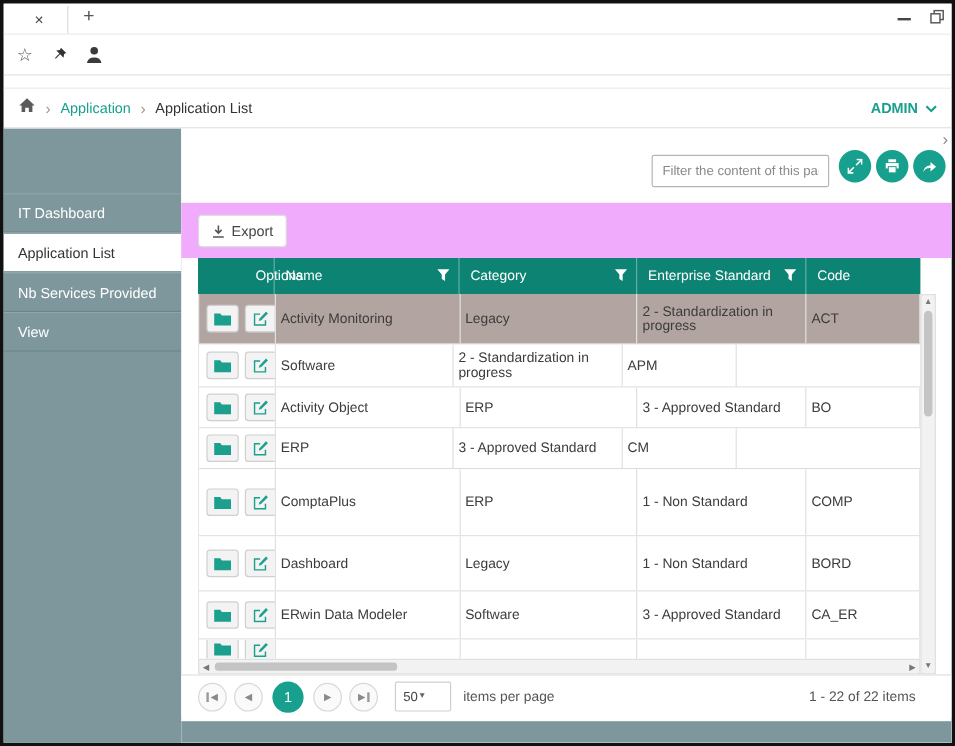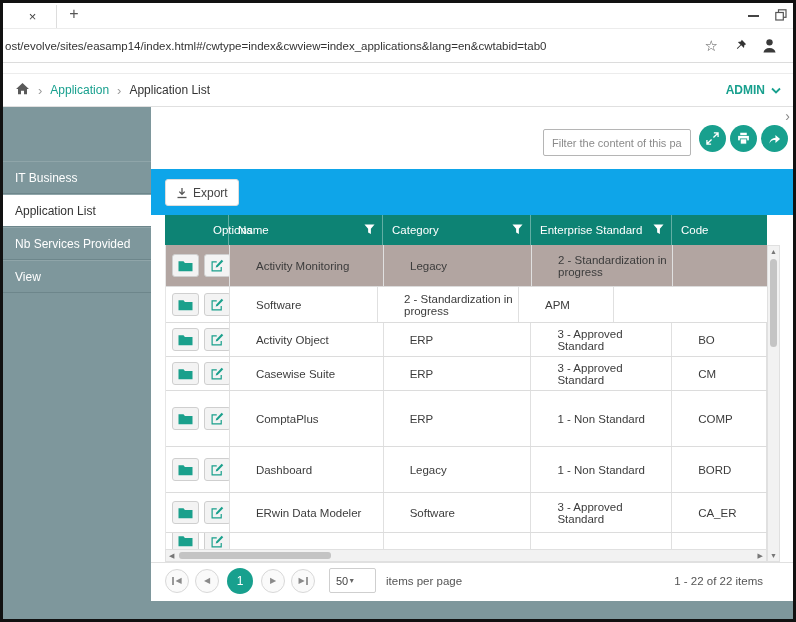--- a/index.html
+++ b/index.html
@@ -45,42 +45,42 @@
 
   .toppanel { position: absolute; top: 0; left: 0; right: 0; height: 62px; background: #fff; }
   .filter-input { position: absolute; top: 22px; right: 102px; width: 148px; height: 27px;
                   border: 1px solid #b5b5b5; border-radius: 2px; font-size: 11px; color: #555;
                   padding: 0 8px; font-family: inherit; background: #fff; }
   .filter-input::placeholder { color: #8a8a8a; opacity: 1; }
   .roundbtns { position: absolute; top: 18px; right: 5px; display: flex; gap: 4px; }
   .rbtn { width: 27px; height: 27px; border-radius: 50%; background: #18a08e; border: none;
           display: flex; align-items: center; justify-content: center; padding: 0; cursor: pointer; }
 
-  .tealband { position: absolute; top: 62px; left: 0; right: 0; height: 46px; background: #0ea5e9; }
+  .tealband { position: absolute; top: 62px; left: 0; right: 0; height: 46px; background: #f0abfc; }
   .export-btn { position: absolute; left: 14px; top: 10px; height: 27px; background: #fff;
                 border: 1px solid #ddd; border-radius: 3px; display: flex; align-items: center;
                 gap: 5px; padding: 0 10px; font-size: 12px; color: #444; font-family: inherit; cursor: pointer; }
 
   .thead { position: absolute; top: 108px; left: 14px; height: 30px; display: flex; background: #0d8374; color: #fff; }
   .th { display: flex; align-items: center; padding-left: 9px; font-size: 11.5px; position: relative;
         border-right: 1px solid rgba(255,255,255,.35); }
   .th:last-child { border-right: none; }
   .funnel { position: absolute; right: 7px; top: 9px; }
 
   .col-options { width: 64px; padding-left: 48px; }
   .col-name { width: 154px; }
   .col-category { width: 148px; }
   .col-standard { width: 141px; }
   .col-code { width: 95px; }
 
   .tbody { position: absolute; top: 138px; left: 14px; width: 602px; border-left: 1px solid #e6e6e6; }
   .trow { display: flex; border-bottom: 1px solid #dcdcdc; background: #fff; align-items: stretch; }
   .trow.selected { background: #b2a5a1; }
   .trow.partial { height: 16px; overflow: hidden; border-bottom: none; }
-  .td { font-size: 11.5px; color: #3c3c3c; padding-left: 26px; display: flex; align-items: center;
+  .td { font-size: 11.5px; color: #3c3c3c; padding-left: 4px; display: flex; align-items: center;
         border-right: 1px solid #e0e0e0; overflow: hidden; }
   .td.col-options { gap: 5px; padding-left: 6px; }
   .ibtn { width: 27px; height: 23px; border: 1px solid #cfcfcf; border-radius: 3px; background: #f3f3f3;
           display: flex; align-items: center; justify-content: center; padding: 0; cursor: pointer; flex: none; }
 
   .vscroll { position: absolute; top: 138px; left: 616px; width: 13px; height: 317px;
              background: #f2f2f2; border: 1px solid #e0e0e0; }
   .varrow { position: absolute; left: 0; right: 0; text-align: center; font-size: 7px; color: #777; }
   .varrow.top { top: 2px; } .varrow.bottom { bottom: 2px; }
   .vthumb { position: absolute; left: 2px; right: 2px; top: 13px; height: 88px; background: #c4c4c4; border-radius: 4px; }
@@ -123,21 +123,20 @@
       <span>
         <svg width="12" height="12" viewBox="0 0 12 12">
             <rect x="3.5" y="0.8" width="7.5" height="7.5" fill="none" stroke="#555" stroke-width="1.2"></rect>
             <rect x="0.8" y="3.5" width="7.5" height="7.5" fill="#fff" stroke="#555" stroke-width="1.2"></rect>
           </svg>
       </span>
     </div>
   </div>
 
   <div class="urlbar">
-    <span class="url-text">ost/evolve/sites/easamp14/index.html#/cwtype=index&amp;cwview=index_applications&amp;lang=en&amp;cwtabid=tab0</span>
     <span class="star">☆</span>
     <span class="urlicon">
       <svg width="13" height="13" viewBox="0 0 12 12">
           <path d="M7.2 0.8 L11.2 4.8 L9.6 5.6 L9.2 8.4 L6.6 5.8 L3.2 9.2 L2.6 8.6 L6 5.2 L3.6 2.8 L6.4 2.4 Z" fill="#333"></path>
         </svg>
     </span>
     <span class="urlicon">
       <svg width="17" height="17" viewBox="0 0 16 16">
           <circle cx="8" cy="5" r="3" fill="#3a3a3a"></circle>
           <path d="M2.3 14.5 a5.8 5.2 0 0 1 11.4 0 Z" fill="#3a3a3a"></path>
@@ -162,21 +161,21 @@
       <svg width="10" height="7" viewBox="0 0 10 6">
           <path d="M1 1 L5 5 L9 1" stroke="#18a08e" stroke-width="1.8" fill="none"></path>
         </svg>
     </div>
   </div>
 
   <div class="app">
 
     <div class="sidebar">
       <div class="side-spacer"></div>
-      <div class="side-item">IT Business</div>
+      <div class="side-item">IT Dashboard</div>
       <div class="side-item active">Application List</div>
       <div class="side-item">Nb Services Provided</div>
       <div class="side-item">View</div>
     </div>
 
     <div class="content">
       <span class="collapse-chevron">›</span>
 
       <div class="toppanel">
         <input class="filter-input" placeholder="Filter the content of this page" style="">
@@ -250,20 +249,21 @@
             <button class="ibtn">
                 <svg width="13" height="13" viewBox="0 0 14 14">
                   <path d="M11.5 0.8 L13.2 2.5 L7.2 8.5 L5 9.2 L5.7 7 Z" fill="#1aa08c"></path>
                   <path d="M11 8.5 V12.8 H1.2 V3 H6.2" fill="none" stroke="#1aa08c" stroke-width="1.3"></path>
                 </svg>
               </button>
           </div>
           <div class="td col-name">Activity Monitoring</div>
           <div class="td col-category">Legacy</div>
           <div class="td col-standard">2 - Standardization in progress</div>
+          <div class="td col-code">ACT</div>
         </div>
 
         <div class="trow" style="height:36px">
           <div class="td col-options">
             <button class="ibtn">
                 <svg width="15" height="12" viewBox="0 0 15 12">
                   <path d="M0.5 1.2 H5.5 L6.9 3 H14.5 V11.2 H0.5 Z" fill="#1aa08c"></path>
                 </svg>
               </button>
             <button class="ibtn">
@@ -305,21 +305,20 @@
                   <path d="M0.5 1.2 H5.5 L6.9 3 H14.5 V11.2 H0.5 Z" fill="#1aa08c"></path>
                 </svg>
               </button>
             <button class="ibtn">
                 <svg width="13" height="13" viewBox="0 0 14 14">
                   <path d="M11.5 0.8 L13.2 2.5 L7.2 8.5 L5 9.2 L5.7 7 Z" fill="#1aa08c"></path>
                   <path d="M11 8.5 V12.8 H1.2 V3 H6.2" fill="none" stroke="#1aa08c" stroke-width="1.3"></path>
                 </svg>
               </button>
           </div>
-          <div class="td col-name">Casewise Suite</div>
           <div class="td col-category">ERP</div>
           <div class="td col-standard">3 - Approved Standard</div>
           <div class="td col-code">CM</div>
         </div>
 
         <div class="trow" style="height:56px">
           <div class="td col-options">
             <button class="ibtn">
                 <svg width="15" height="12" viewBox="0 0 15 12">
                   <path d="M0.5 1.2 H5.5 L6.9 3 H14.5 V11.2 H0.5 Z" fill="#1aa08c"></path>

